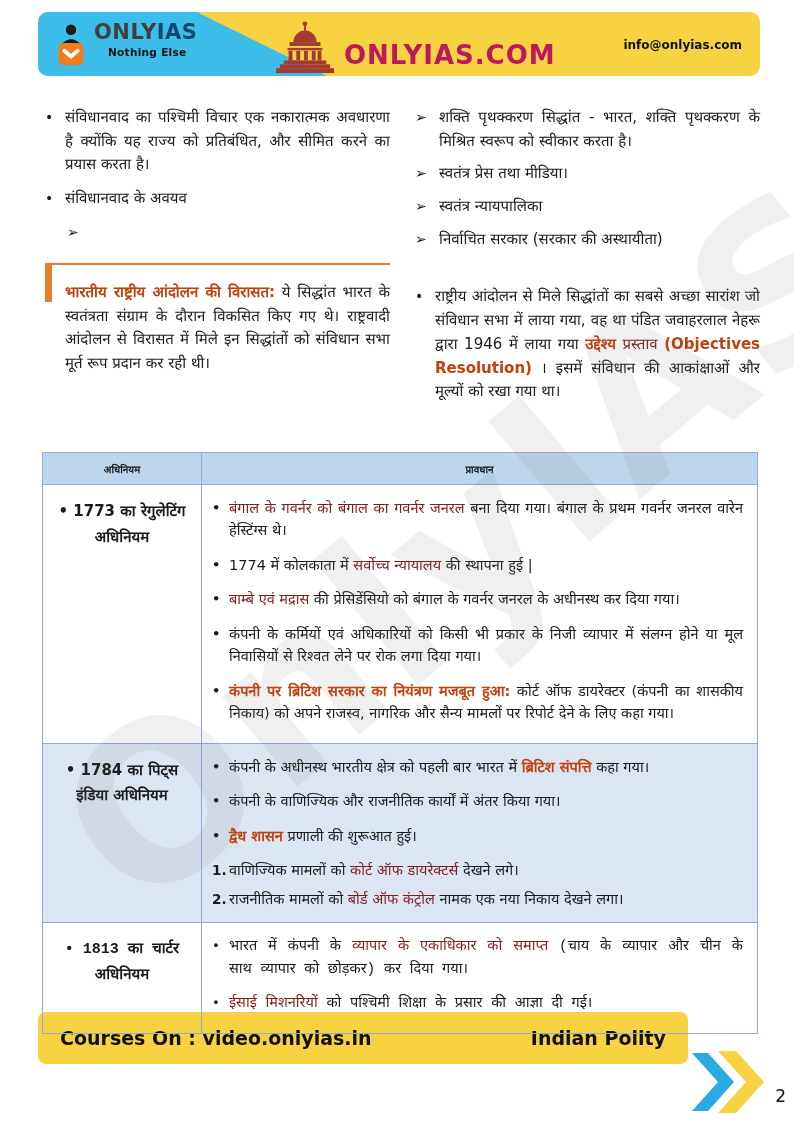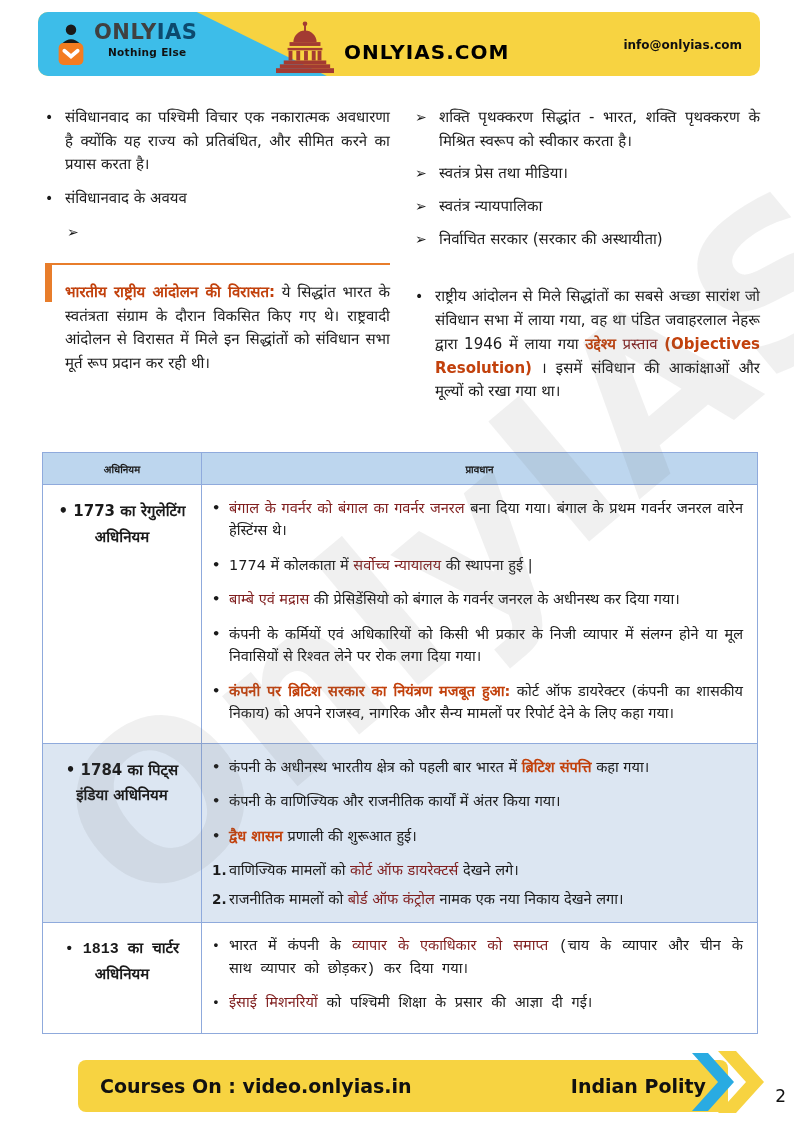--- a/index.html
+++ b/index.html
@@ -22,21 +22,21 @@
   }
   .logo{position:absolute;left:14px;top:10px;display:flex;align-items:flex-start;gap:4px;}
   .logo svg{display:block;}
   .brand-line{font-size:21px;font-weight:800;letter-spacing:.5px;line-height:1;}
   .brand-first{color:#404040;}
   .brand-second{color:#0c4a6e;}
   .tagline{font-size:10.5px;font-weight:bold;color:#111;margin:3px 0 0 14px;letter-spacing:.3px;}
   .court{position:absolute;left:238px;top:4px;}
   .site{
     position:absolute;left:306px;top:30px;
-    font-size:20px;font-weight:800;color:#000000;letter-spacing:1px;line-height:1;
+    font-size:26px;font-weight:800;color:#be185d;letter-spacing:1px;line-height:1;
   }
   .email{position:absolute;right:18px;top:26px;font-size:12px;font-weight:bold;color:#111;}
 
   
   .intro{position:absolute;left:45px;top:106px;width:715px;display:flex;gap:25px;}
   .col{flex:1;font-size:15px;line-height:1.58;text-align:justify;}
   .b{display:flex;margin-bottom:10px;}
   .b .m{flex:none;width:20px;font-size:14px;}
   .b .m.arrow{width:24px;}
   .sub{padding-left:22px;}
@@ -77,24 +77,24 @@
   
   .wm{
     position:absolute;left:0px;top:480px;width:794px;text-align:center;
     font-size:215px;font-weight:bold;color:rgba(110,110,110,0.10);
     transform:rotate(-40deg);z-index:3;pointer-events:none;white-space:nowrap;
     letter-spacing:4px;
   }
 
   
   .footer{
-    position:absolute;left:38px;top:1060px;width:650px;height:52px;
+    position:absolute;left:38px;top:1012px;width:650px;height:52px;
     background:#F7D341;border-radius:8px;box-sizing:border-box;
     display:flex;align-items:center;justify-content:space-between;
-    padding:0 22px;font-size:19px;font-weight:bold;color:#111;margin-left:40px;
+    padding:0 22px;font-size:19px;font-weight:bold;color:#111;
   }
   .chevrons{position:absolute;left:692px;top:1051px;}
   .pageno{position:absolute;right:8px;top:1086px;font-size:17px;color:#111;}
 </style>
 </head>
 <body>
 
 <div class="page">
 
   <div class="banner">

